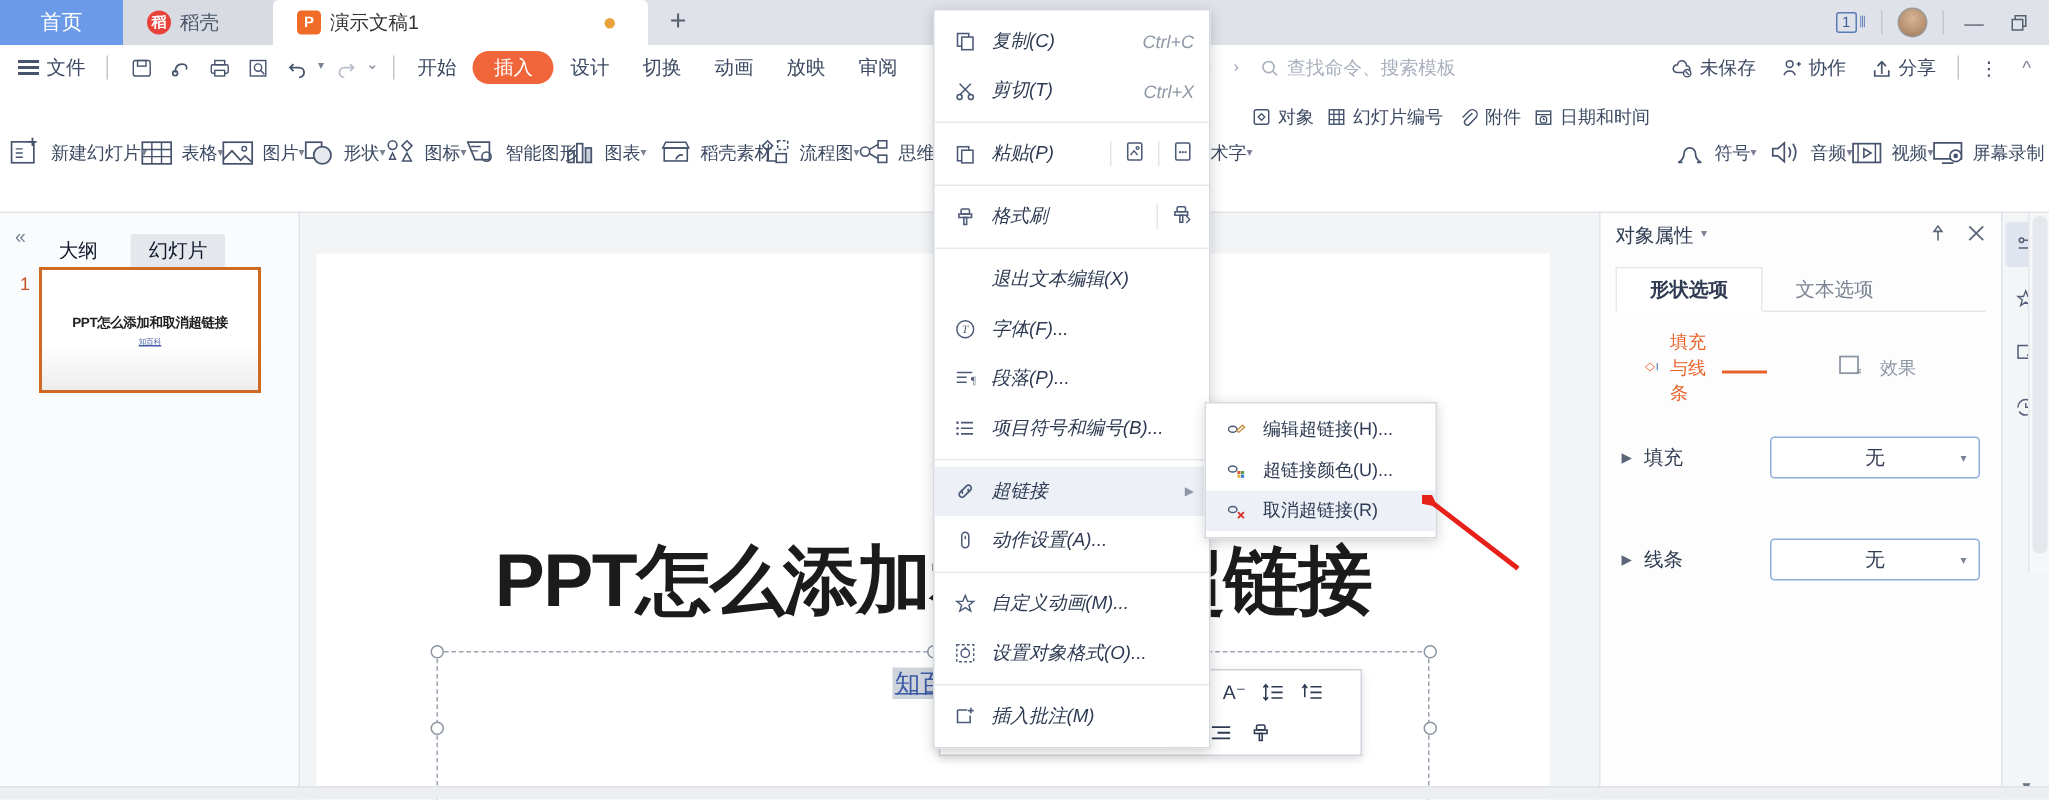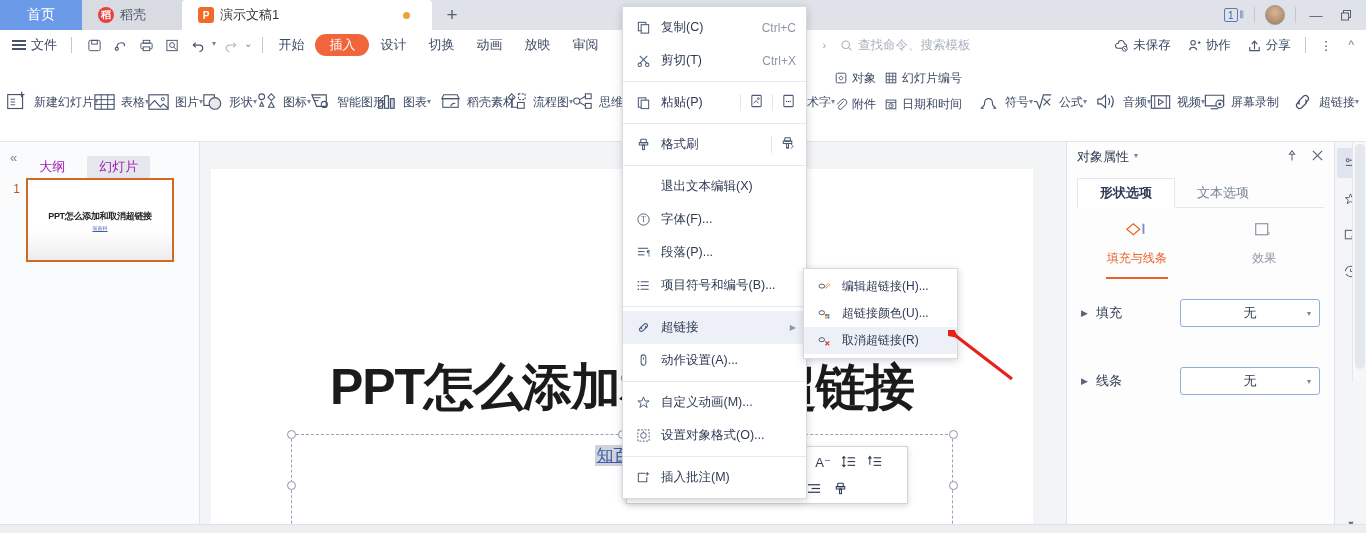--- a/index.html
+++ b/index.html
@@ -95,33 +95,33 @@
     width: 54px; min-width:54px; height:76px; display:flex; flex-direction:row;
     align-items:center; justify-content:flex-start; padding-top:8px; gap:4px;
     color:#3d4a63; font-size:12px;
   }
   .rb.wide { width: 66px; min-width:66px; }
   .rb.w2 { width: 78px; min-width:78px; }
   .rb .lbl { white-space:nowrap; font-size:12px; }
   .rb .ic { height: 30px; display:flex; align-items:center; justify-content:center; }
   .rbsep { width:1px; height:58px; background:#e6e9ee; margin: 10px 5px 0 5px; }
   .caret { font-size:8px; color:#7b8494; position:relative; top:-2px; }
-  .rb-small-col { display:flex; flex-direction:column; gap:2px; padding-top:6px; }
+  .rb-small-col { display:flex; flex-direction:row; gap:2px; padding-top:6px; }
   .rb-small { display:flex; align-items:center; gap:4px; font-size:12px;
     color:#3d4a63; height:24px; padding: 0 4px; white-space:nowrap; }
 
   
   .workarea { position:absolute; top:142px; left:0; width:1366px; height:391px; background:#f3f4f6; }
 
   
   .leftpane { position:absolute; top:0; left:0; width:200px; height:391px;
     background:#fafbfc; border-right:1px solid #dfe2e7; }
   .lp-head { height:30px; display:flex; align-items:center; gap:10px; padding-left:10px; }
   .collapse { color:#7c869a; font-size:13px; }
-  .lp-tab { font-size:13px; color:#a21caf; padding: 2px 12px; border-radius:2px;margin-top:20px; }
+  .lp-tab { font-size:13px; color:#0f172a; padding: 2px 12px; border-radius:2px;margin-top:20px; }
   .lp-tab.sel { background:#e4e7ec; }
   .thumbrow { display:flex; align-items:flex-start; gap:6px; padding: 6px 0 0 8px; }
   .thumb-no { font-size:12px; color:#c2541f; width:12px; text-align:right; padding-top:4px;}
   .thumb {
     width: 148px; height: 84px; background:
       linear-gradient(#ffffff 0%, #ffffff 62%, #ededed 100%);
     border:2px solid #d06a23; position:relative;
     display:flex; align-items:center; justify-content:center; flex-direction:column;
   }
   .thumb-title { font-size:9px; font-weight:bold; color:#222; letter-spacing:-0.3px;}
@@ -153,21 +153,21 @@
     background:#fdfdfd; border-left:1px solid #e0e3e8; }
   .rp-head { height:30px; display:flex; align-items:center; padding: 0 10px; gap:5px; }
   .rp-title { font-size:13px; color:#2f3b52; }
   .rp-head-right { margin-left:auto; display:flex; align-items:center; gap:12px; color:#5a6578; }
   .rp-tabs { display:flex; height:30px; margin: 6px 10px 0 10px; border-bottom:1px solid #e4e7ec; }
   .rp-tab { flex:0 0 auto; padding: 0 22px; height:30px; display:flex; align-items:center;
      font-size:13px; color:#7a8494; }
   .rp-tab.sel { color:#2f3b52; font-weight:bold; background:#fff;
      border:1px solid #e4e7ec; border-bottom:1px solid #fff; margin-bottom:-1px;}
   .rp-icons { display:flex; justify-content:space-around; padding: 12px 6px 0 6px; }
-  .rp-ic { display:flex; flex-direction:column; align-items:center; gap:6px;
+  .rp-ic { display:flex; flex-direction:row; align-items:center; gap:6px;
     font-size:12px; color:#8e97a6; width: 82px; }
   .rp-ic.sel { color:#e8622a; }
   .rp-ic .und { width:62px; height:2px; background:#e8622a; margin-top:4px;}
   .rp-row { display:flex; align-items:center; padding: 0 14px; height:40px; margin-top: 14px;}
   .rp-row .arw { font-size:9px; color:#5a6578; margin-right:8px;}
   .rp-row .nm { font-size:13px; color:#2f3b52; }
   .rp-select { margin-left:auto; width:140px; height:28px; border:1px solid #8fb0dd;
     border-radius:3px; background:#fff; display:flex; align-items:center;
     justify-content:center; position:relative; font-size:13px; color:#2f3b52;}
   .rp-select .dd { position:absolute; right:8px; font-size:8px; color:#7b8494; }
@@ -186,21 +186,21 @@
     background:#e4e7ec; border-radius:5px; }
 
   
   .statusbar { position:absolute; top:524px; left:0; width:1366px; height:9px;
     background:#eceef1; border-top:1px solid #dfe2e7; }
 
   
   .ctxmenu {
     position:absolute; top:6px; left:622px; width:185px;
     background:#fff; border:1px solid #d5d9e0; box-shadow: 0 2px 8px rgba(0,0,0,.18);
-    padding: 4px 0; z-index: 60;
+    padding: 4px 0; z-index: 60; font-style: italic;
   }
   .mi { height:33px; display:flex; align-items:center; padding: 0 10px; gap:8px;
     font-size:12.5px; color:#2e3a52; position:relative; }
   .mi.sel { background:#edf1f7; }
   .mi .mico { width:20px; display:flex; align-items:center; justify-content:center; color:#4b5a77; }
   .mi .mtxt { flex:1; white-space:nowrap; }
   .mi .mkey { color:#8e97a6; font-size:12px; }
   .mi .marrow { color:#8e97a6; font-size:8px; }
   .mi .mextra { display:flex; align-items:center; gap:0; }
   .mi .mextra .vl { width:1px; height:17px; background:#e2e5ea; margin: 0 8px; }
@@ -563,30 +563,20 @@
     <div class="rbsep"></div>
 
     <div class="rb">
       <span class="ic">
         <svg width="25" height="25" viewBox="0 0 26 26">
             <path d="M8 19 h-3 q4-2 4-6 a4 4 0 0 1 8 0 q0 4 4 6 h-3" fill="none" stroke="#46536d" stroke-width="1.2"></path>
           </svg>
       </span>
       <span class="lbl"><span>符号</span><span class="caret">▾</span></span>
     </div>
-    <div class="rb">
-      <span class="ic">
-        <svg width="25" height="25" viewBox="0 0 26 26">
-            <path d="M4 12 L7 12 L10 19 L14 5 H22" fill="none" stroke="#46536d" stroke-width="1.2"></path>
-            <line x1="14" y1="9" x2="21" y2="16" stroke="#46536d" stroke-width="1.2"></line>
-            <line x1="21" y1="9" x2="14" y2="16" stroke="#46536d" stroke-width="1.2"></line>
-          </svg>
-      </span>
-      <span class="lbl"><span>公式</span><span class="caret">▾</span></span>
-    </div>
     <div class="rbsep"></div>
 
     <div class="rb">
       <span class="ic">
         <svg width="25" height="25" viewBox="0 0 26 26">
             <path d="M4 9.5 h3.5 L12 5.5 v13 L7.5 14.5 H4 z" fill="none" stroke="#46536d" stroke-width="1.2"></path>
             <path d="M15 8.5 q2.5 3.5 0 7" fill="none" stroke="#46536d" stroke-width="1.2"></path>
             <path d="M18 6 q4 6 0 12" fill="none" stroke="#46536d" stroke-width="1.2"></path>
           </svg>
       </span>

